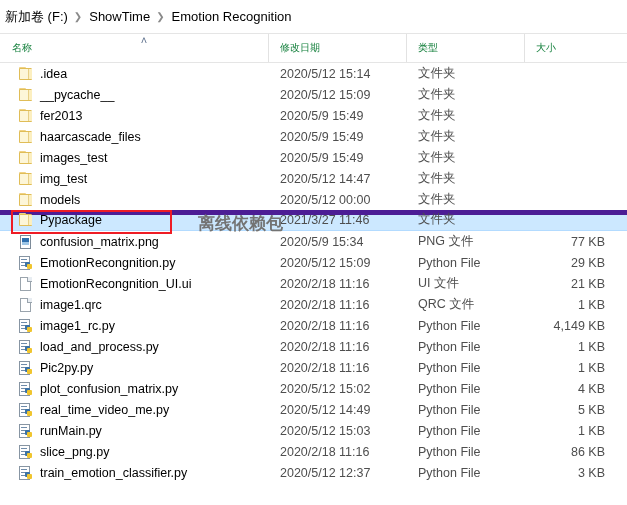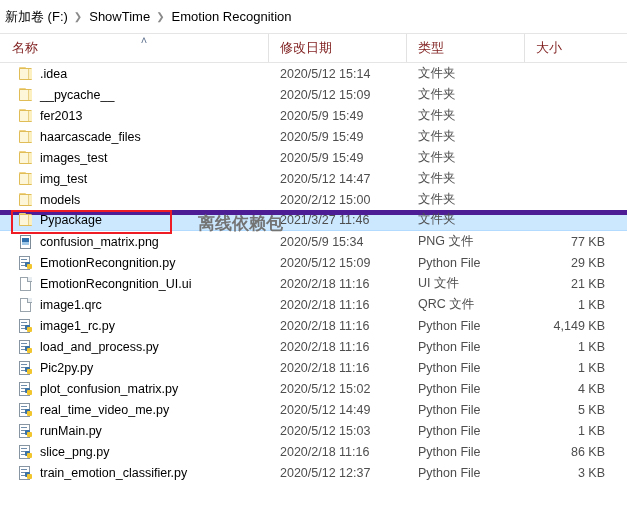--- a/index.html
+++ b/index.html
@@ -43,22 +43,22 @@
     align-items: center;
     border-top: 1px solid #e5e5e5;
     border-bottom: 1px solid #e5e5e5;
     background: #ffffff;
     position: relative;
   }
   .col {
     height: 36px;
     display: flex;
     align-items: center;
-    font-size: 13px;
-    color: #7f1d1d;
+    font-size: 10px;
+    color: #15803d;
     position: relative;
     padding-left: 12px;
     white-space: nowrap;
   }
   .col + .col::before {
     content: "";
     position: absolute;
     left: 0; top: 4px; bottom: 4px;
     width: 1px;
     background: #e2e2e2;
@@ -390,21 +390,21 @@
     <div class="row">
       <div class="cell cell-name">
         <span class="icon ico-folder">
           <span class="ftab"></span>
           <span class="fbody"></span>
           <span class="fspine"></span>
         </span>
         <span class="name-label">models</span>
       </div>
       <div class="cell cell-date">
-        <span>2020/2/12 15:00</span>
+        <span>2020/5/12 00:00</span>
       </div>
       <div class="cell cell-type">
         <span>文件夹</span>
       </div>
       <div class="cell cell-size">
         <span></span>
       </div>
     </div>
     <div class="row selected">
       <div class="cell cell-name">

